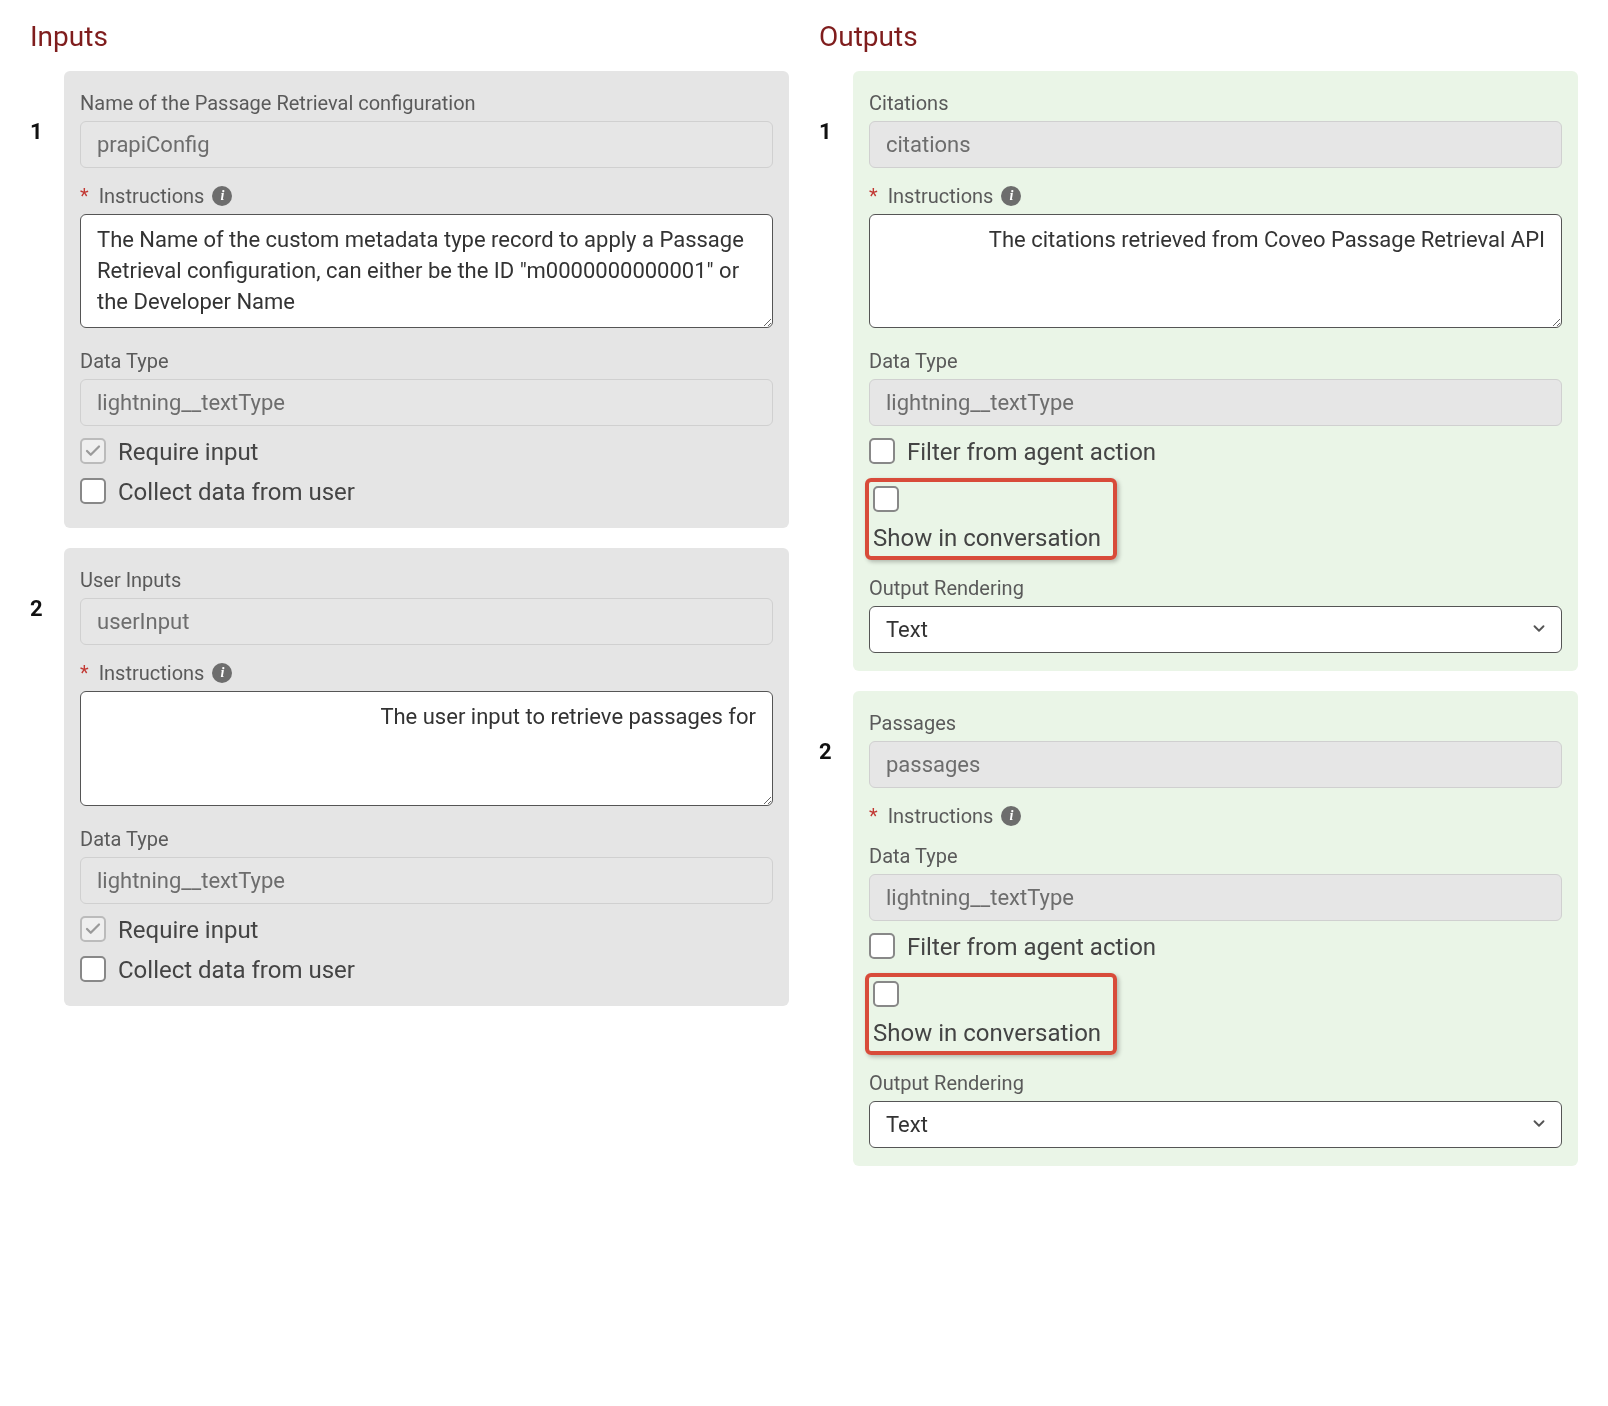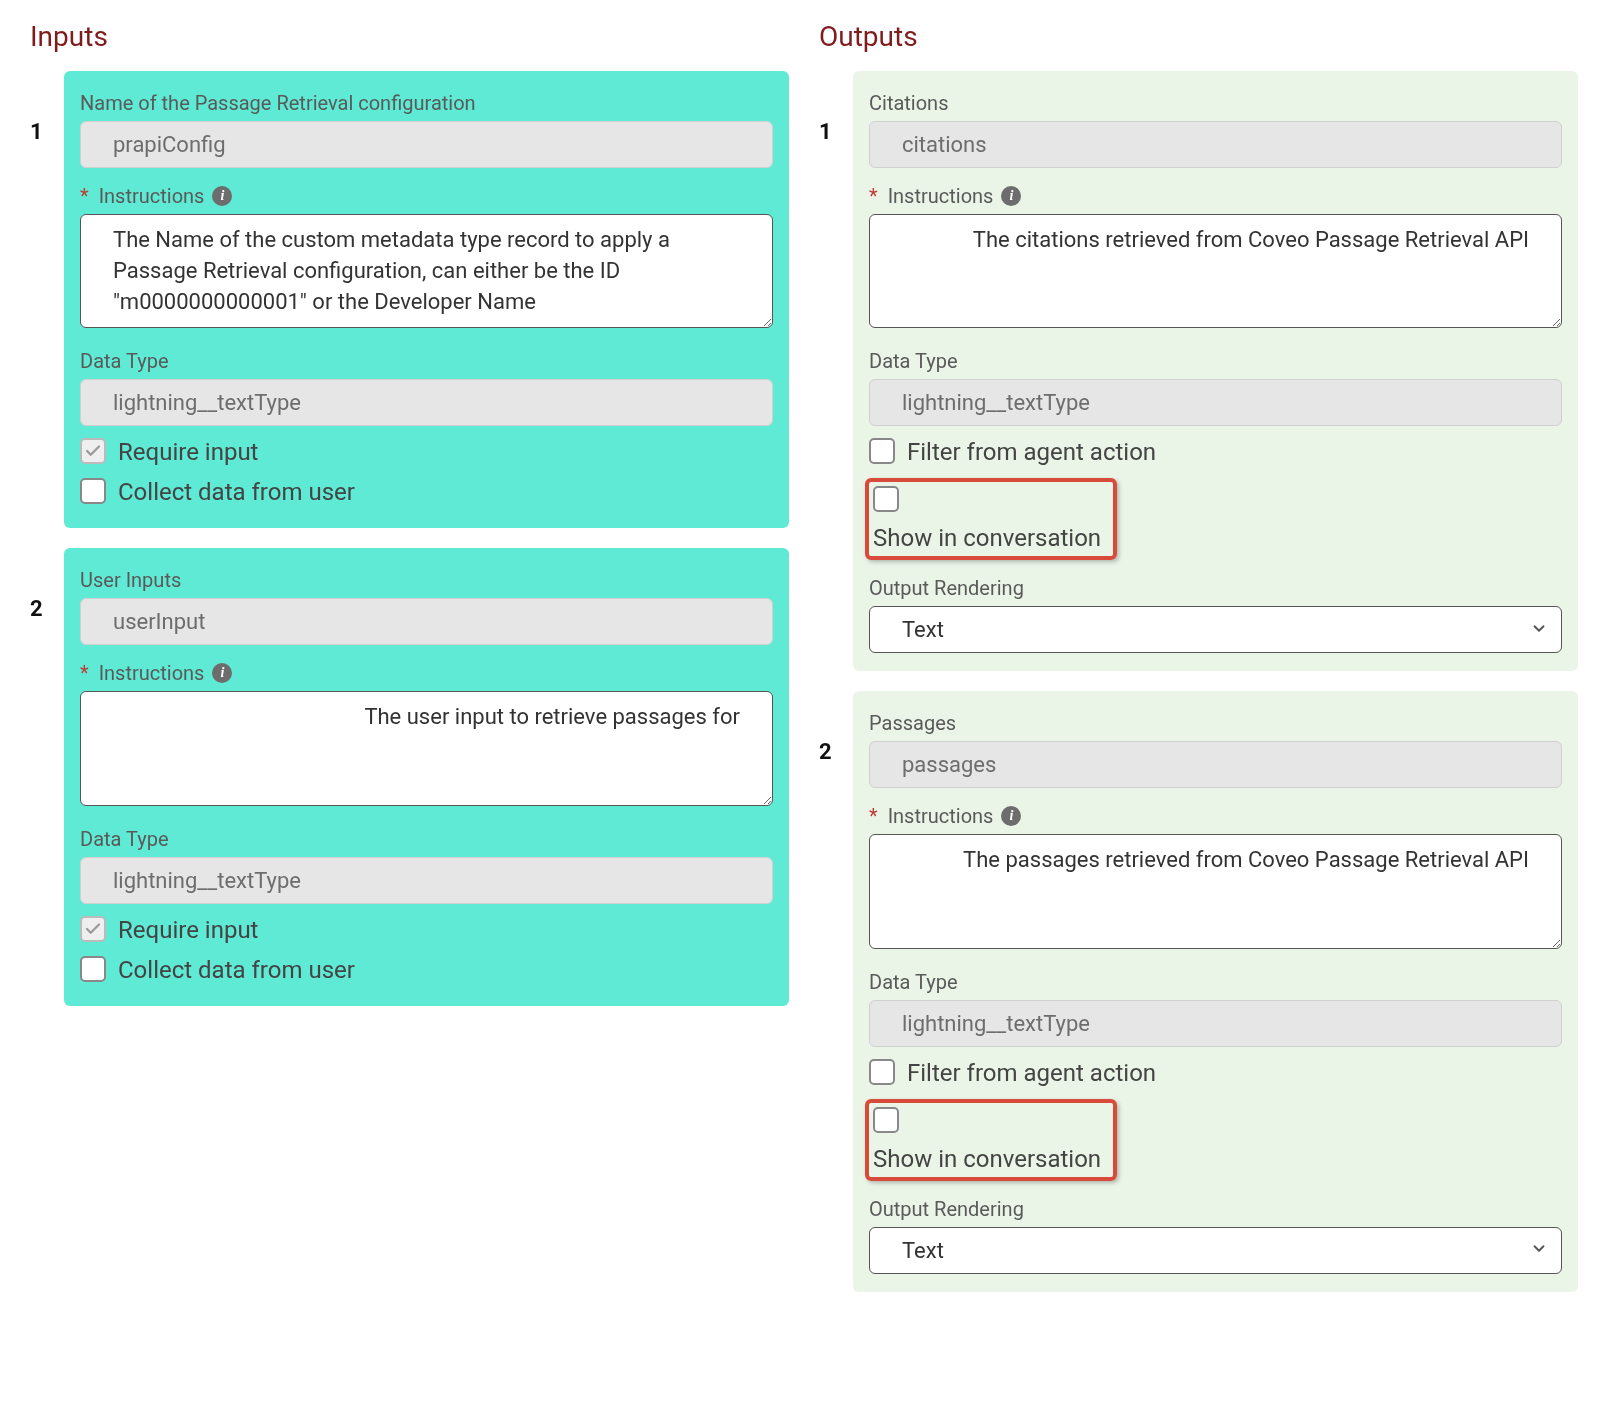--- a/index.html
+++ b/index.html
@@ -38,21 +38,21 @@
     font-size: 22px;
     padding-top: 48px;
     text-align: left;
     color: #111;
   }
   .card {
     flex: 1;
     border-radius: 6px;
     padding: 14px 16px 18px 16px;
   }
-  .card-input { background: #5eead4; }
+  .card-input { background: #e5e5e5; }
   .card-output { background: #eaf5e7; }
 
   .field-label {
     font-size: 20px;
     color: #5a5a5a;
     margin: 6px 0 6px 0;
     display: flex;
     align-items: center;
     gap: 8px;
   }
@@ -73,21 +73,21 @@
   }
 
   .text-input, .text-area, .select {
     width: 100%;
     font-family: inherit;
     font-size: 22px;
     border-radius: 6px;
     border: 1px solid #c9c9c9;
     background: #fff;
     color: #333;
-    padding: 10px 32px;
+    padding: 10px 16px;
   }
   .text-input[disabled] {
     background: #e6e6e6;
     color: #6d6d6d;
     border-color: #d0d0d0;
   }
   .text-area {
     resize: both;
     min-height: 90px;
     line-height: 1.4;
@@ -269,21 +269,20 @@
       <div class="item-num">2</div>
       <div class="card card-output">
         <div class="field-label">Passages</div>
         <input class="text-input" disabled="" value="passages" style="">
 
         <div class="field-label spacer-top">
           <span class="req">*</span>
           <span>Instructions</span>
           <span class="info-icon">i</span>
         </div>
-        <textarea class="text-area short" rows="3" style="">The passages retrieved from Coveo Passage Retrieval API</textarea>
 
         <div class="field-label spacer-top">Data Type</div>
         <input class="text-input" disabled="" value="lightning__textType" style="">
 
         <div class="checkbox-row">
           <span class="cb">
             
           </span>
           <span>Filter from agent action</span>
         </div>

